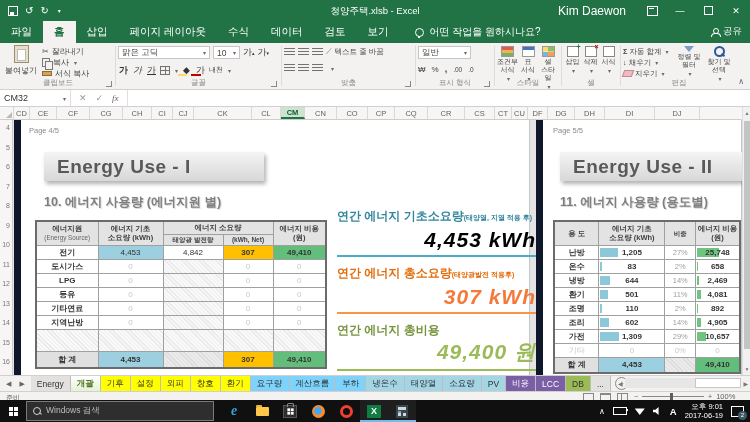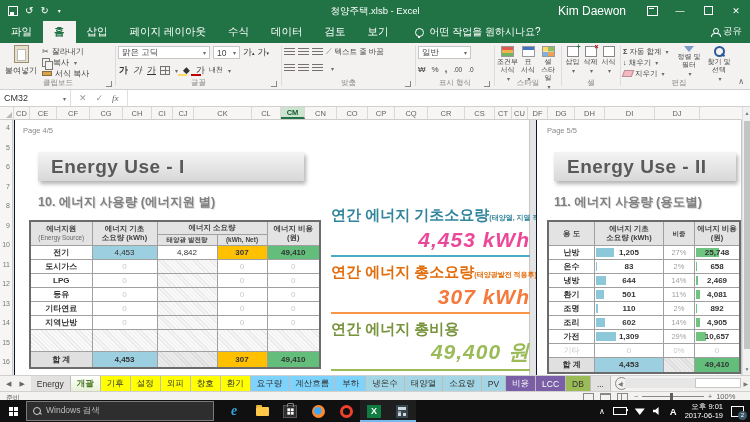--- a/index.html
+++ b/index.html
@@ -84,21 +84,21 @@
   .cheads{position:absolute;left:0;top:107px;width:750px;height:13px;background:#F7F6F5;border-bottom:1px solid #CFCDCB;display:flex;box-sizing:border-box;}
   .cornercell{width:13px;height:12px;border-right:1px solid #DBD9D7;position:relative;}
   .cornercell:after{content:"";position:absolute;right:1px;bottom:1px;border-left:6px solid transparent;border-bottom:6px solid #BDBBB9;}
   .chead{height:12px;border-right:1px solid #DBD9D7;font-size:7.5px;color:#605E5C;display:flex;align-items:center;justify-content:center;box-sizing:border-box;flex:0 0 auto;}
   .chead.sel{background:#CDE2CF;color:#0E5C31;border-bottom:2px solid #217346;font-weight:bold;}
 
   
   .grid{position:absolute;left:0;top:120px;width:750px;height:255px;background:#E4E4E4;overflow:hidden;}
   .rowheads{position:absolute;left:0;top:0;width:13px;height:255px;background:#F7F6F5;border-right:1px solid #CFCDCB;box-sizing:border-box;}
   .rnum{position:absolute;right:2px;font-size:7px;color:#777;}
-  .page{position:absolute;top:0;height:255px;background:#fff;border-left:1px solid #0f172a;border-right:1px solid #C6C6C6;box-sizing:border-box;}
+  .page{position:absolute;top:0;height:255px;background:#fff;border-left:7px solid #0f172a;border-right:1px solid #C6C6C6;box-sizing:border-box;}
   .pagelabel{position:absolute;font-size:7.5px;color:#8a8a8a;}
   .bigtitle{position:absolute;height:29px;background:linear-gradient(180deg,#F4F4F4 0%,#D8D8D8 100%);box-shadow:2px 3px 4px rgba(0,0,0,.30);display:flex;align-items:center;padding-left:13px;box-sizing:border-box;font-size:19px;font-weight:bold;color:#595959;letter-spacing:.5px;}
   .subtitle{position:absolute;font-size:12.5px;font-weight:bold;color:#7F7F7F;text-shadow:1px 1px 0 #DCDCDC;white-space:nowrap;}
 
   
   table.xt{border-collapse:collapse;table-layout:fixed;border:2px solid #6B6B6B;background:#fff;}
   .xt th,.xt td{border:1px solid #A0A0A0;padding:0;text-align:center;vertical-align:middle;overflow:hidden;}
   .xt th{background:#E3E3E3;font-size:7.5px;font-weight:bold;color:#3f3f3f;line-height:9px;text-align:center;}
   .xt th.pre{white-space:pre-line;}
   .xt th .sub{display:block;font-size:6.3px;font-weight:normal;color:#666;}
@@ -118,21 +118,21 @@
   td.barcell .num{position:relative;font-weight:bold;}
   .bar.blue{background:#8CC7DA;}
   .bar.green{background:#6FC57F;}
   td.share-cell{font-size:7.5px;color:#A0A0A0;}
   td.faint,td.faint .num{color:#C8C8C8 !important;font-weight:normal !important;}
 
   
   .annwrap{position:absolute;}
   .annblock{position:relative;height:49px;margin-bottom:6px;}
   .alabrow{white-space:nowrap;}
-  .alab{font-size:15px;font-weight:bold;}
+  .alab{font-size:12px;font-weight:bold;}
   .anote{font-size:7px;font-weight:bold;}
   .aval{position:absolute;right:0;bottom:3px;font-size:21px;font-weight:bold;font-style:italic;letter-spacing:1px;white-space:nowrap;}
 
   
   .vscroll{position:absolute;left:742px;top:107px;width:8px;height:268px;background:#F1F1F1;border-left:1px solid #DFDFDF;box-sizing:border-box;}
   .vbtn{position:absolute;left:0;width:8px;height:12px;font-size:5px;color:#777;display:flex;align-items:center;justify-content:center;}
   .vthumb{position:absolute;left:1px;width:6px;background:#C4C4C4;}
 
   
   .stabs{position:absolute;left:0;top:375px;width:750px;height:16px;background:#F3F2F1;border-top:1px solid #D2D0CE;box-sizing:border-box;display:flex;align-items:stretch;font-size:8.5px;}
@@ -444,21 +444,21 @@
         <div class="rnum" style="top: 140.5px;">11</div>
         <div class="rnum" style="top: 160px;">12</div>
         <div class="rnum" style="top: 179.5px;">13</div>
         <div class="rnum" style="top: 199px;">14</div>
         <div class="rnum" style="top: 218.5px;">15</div>
         <div class="rnum" style="top: 238px;">16</div>
       </div>
 
     <div class="page" style="left:14px;width:516px">
       <div class="pagelabel" style="left:8px;top:6px">Page 4/5</div>
-      <div class="bigtitle" style="left:23px;top:32px;width:266px">Energy Use - I</div>
+      <div class="bigtitle" style="left:23px;top:32px;width:220px">Energy Use - I</div>
       <div class="subtitle" style="left:23px;top:74px">10. 에너지 사용량 (에너지원 별)</div>
       <div id="t1mount" class="abs" style="left:14px;top:100px">
           <table class="xt">
             <colgroup>
               <col style="width: 62px;">
               <col style="width: 65px;">
               <col style="width: 60px;">
               <col style="width: 50px;">
               <col style="width: 53px;">
             </colgroup>
@@ -532,21 +532,21 @@
                 <td class="grayhatch"></td>
                 <td class="fill-orange b">307</td>
                 <td class="fill-green b">49,410</td>
               </tr>
             </tbody>
           </table>
         </div>
       <div id="ann-mount" class="annwrap" style="left:316px;top:86px;width:199px">
           <div class="annblock" style="border-bottom: 2px solid rgb(75, 172, 198);">
             <div class="alabrow"><span class="alab" style="color: rgb(49, 133, 156);">연간 에너지 기초소요량</span><span class="anote" style="color: rgb(49, 133, 156);">(태양열, 지열 적용 후)</span></div>
-            <div class="aval" style="color: #ec4899;">4,453 kWh</div>
+            <div class="aval" style="color: #000000;">4,453 kWh</div>
           </div>
           <div class="annblock" style="border-bottom: 2px solid rgb(247, 150, 70);">
             <div class="alabrow"><span class="alab" style="color: rgb(227, 108, 10);">연간 에너지 총소요량</span><span class="anote" style="color: rgb(227, 108, 10);">(태양광발전 적용후)</span></div>
             <div class="aval" style="color: rgb(244, 121, 59);">307 kWh</div>
           </div>
           <div class="annblock" style="border-bottom: 2px solid rgb(155, 187, 89);">
             <div class="alabrow"><span class="alab" style="color: rgb(119, 147, 60);">연간 에너지 총비용</span><span class="anote" style="color: rgb(119, 147, 60);"></span></div>
             <div class="aval" style="color: rgb(155, 187, 89);">49,400 원</div>
           </div>
         </div>

